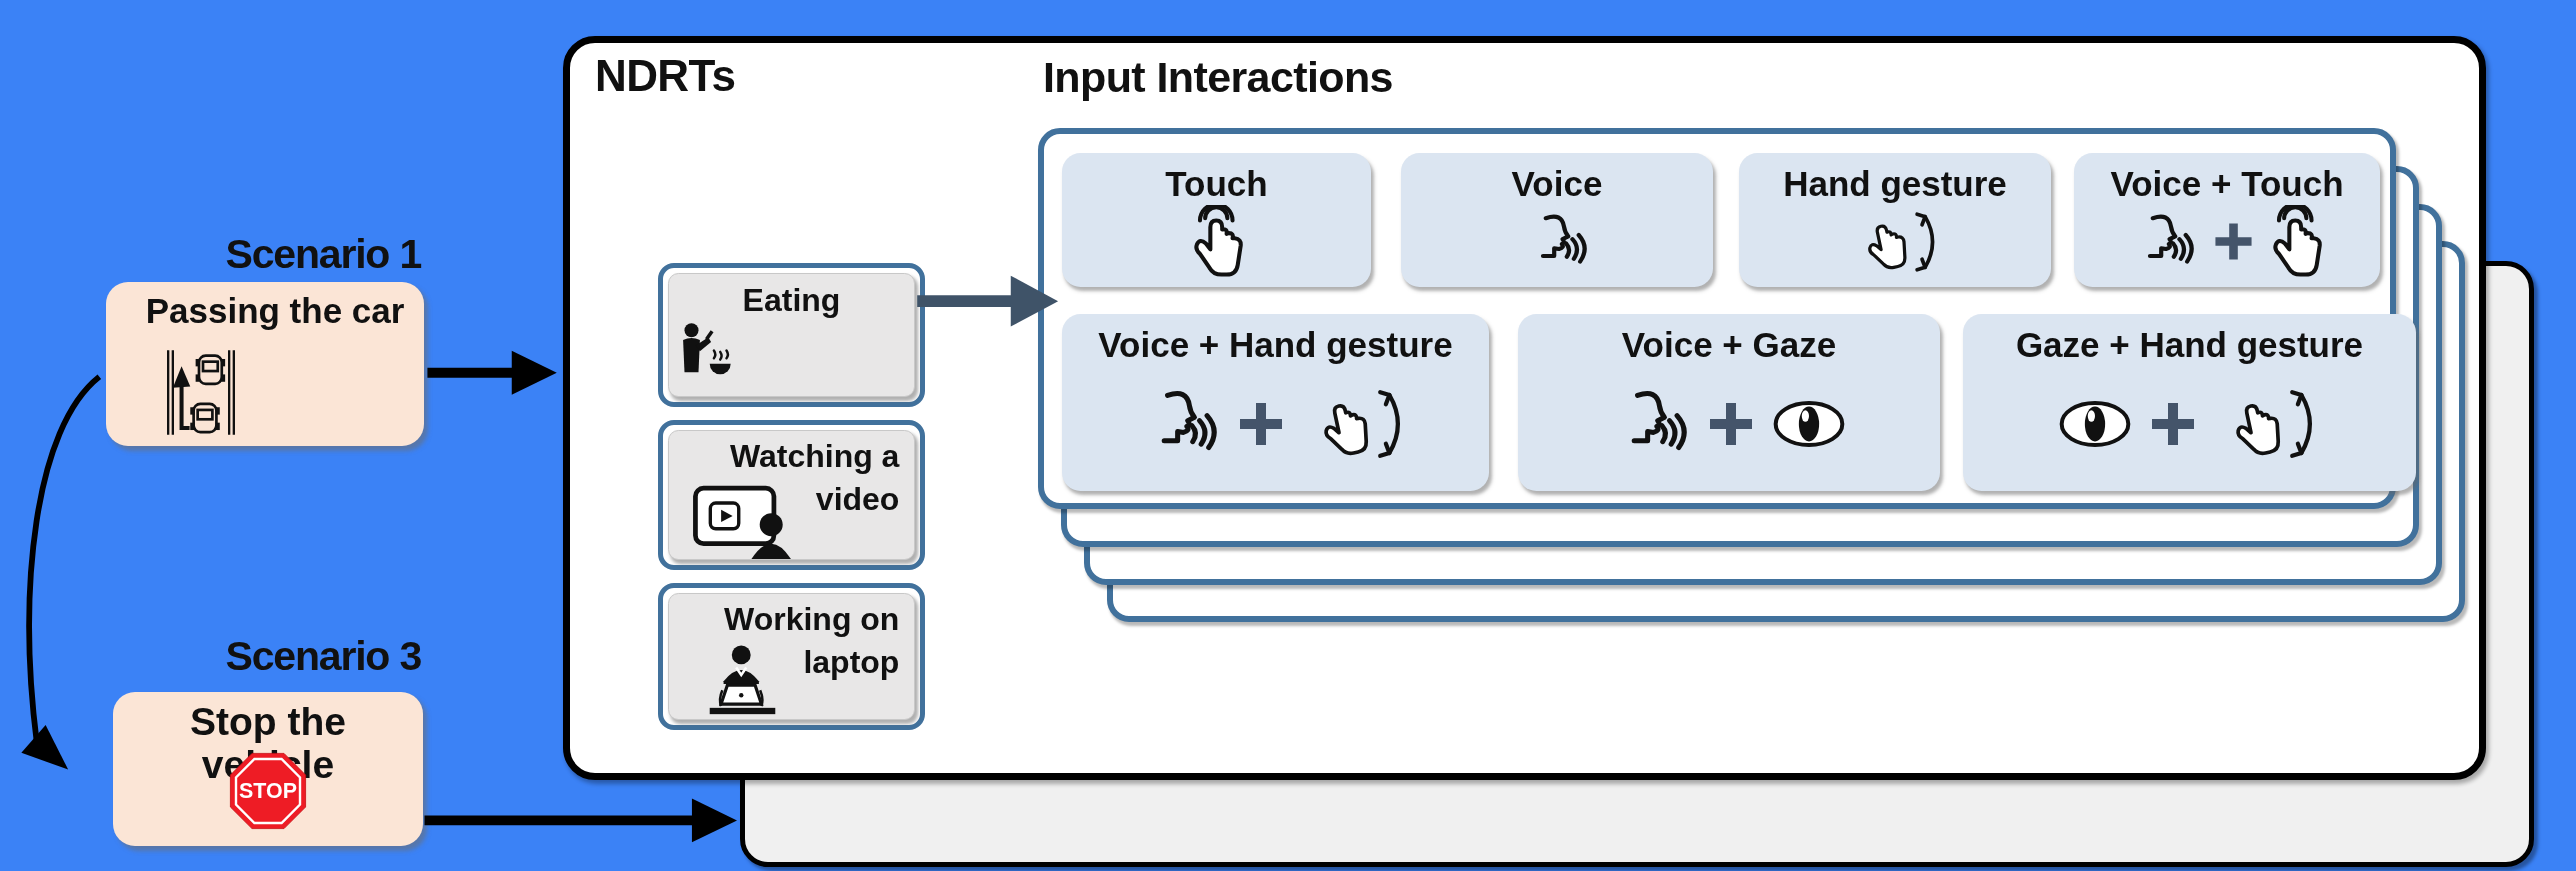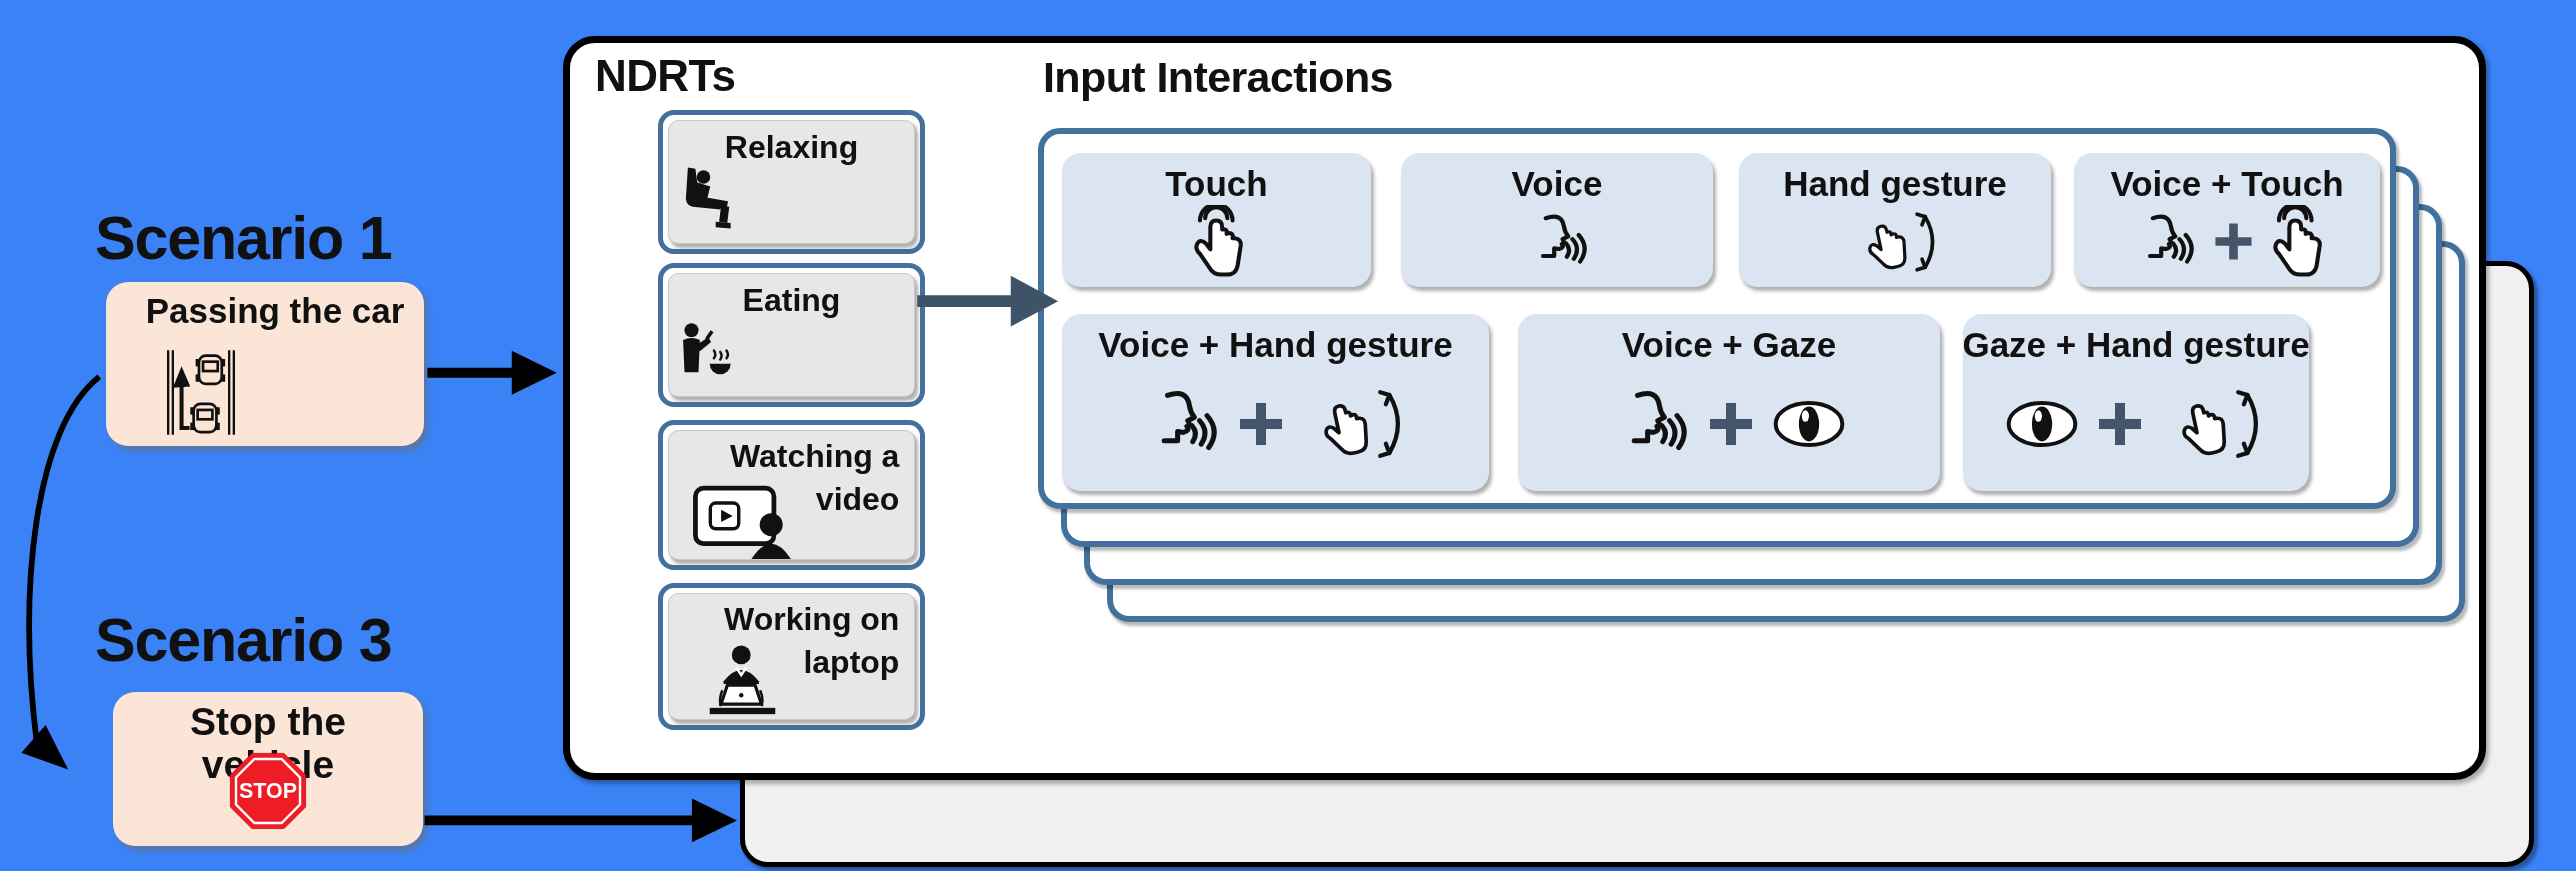--- a/index.html
+++ b/index.html
@@ -15,21 +15,21 @@
   }
   .main-panel{
     position:absolute;left:563px;top:36px;width:1923px;height:744px;
     background:#fff;border:7px solid #000;border-radius:32px;z-index:2;
     box-shadow:2.9px 3.5px 4.6px rgba(0,0,0,.30);box-sizing:border-box;
   }
   
   .ndrts-label{position:absolute;left:595px;top:51px;font-size:44px;letter-spacing:-0.6px;z-index:8;}
   .ii-label{position:absolute;left:1043px;top:53px;font-size:43px;letter-spacing:-0.6px;z-index:8;}
   
-  .sc-title{position:absolute;width:326px;text-align:left;font-size:61px;letter-spacing:-1.2px;z-index:10;}
+  .sc-title{position:absolute;width:326px;text-align:right;font-size:41px;letter-spacing:-1.2px;z-index:10;margin-top:28px;}
   .s1-title{left:95px;top:203px;}
   .s3-title{left:95px;top:605px;}
   .sc-box{
     position:absolute;background:#fbe5d6;border-radius:22px;z-index:10;
     box-shadow:4px 4.6px 4.6px rgba(110,110,110,.55);box-sizing:border-box;
   }
   .s1-box{left:106px;top:282px;width:318px;height:164px;padding:8px 19.6px 0 17.3px;}
   .s3-box{left:113px;top:692px;width:310px;height:154px;padding:9.2px 11.6px 0 11.6px;}
   .s1-box .line{display:block;font-size:35px;line-height:1.18;text-align:right;}
   .s3-box .line{display:block;font-size:39px;line-height:1.1;text-align:center;}
@@ -74,21 +74,21 @@
   .icard .ilabel{font-size:35px;line-height:1.05;white-space:nowrap;}
   .icard .icons{flex:1;display:flex;align-items:center;justify-content:center;gap:12.7px;padding-bottom:5.8px;}
   .r1{top:153px;height:134px;}
   .r2{top:314px;height:177px;}
   .c-touch{left:1062px;width:309px;}
   .c-voice{left:1401px;width:312px;}
   .c-hand{left:1739px;width:312px;}
   .c-vt{left:2074px;width:306px;}
   .c-vhg{left:1062px;width:427px;}
   .c-vg{left:1518px;width:422px;}
-  .c-ghg{left:1963px;width:346px;}
+  .c-ghg{left:1963px;width:453px;}
   
   svg.ic{display:block;}
   .r1 .ic-touch{height:74px;width:58px;}
   .r1 .ic-voice{height:70px;width:70px;}
   .r1 .ic-hand{height:68px;width:99px;}
   .r1 .ic-plus{height:43px;width:43px;}
   .r2 .ic-voice{height:84px;width:84px;}
   .r2 .ic-hand{height:78px;width:113px;}
   .r2 .ic-gaze{height:58px;width:80px;}
   .r2 .ic-plus{height:50px;width:50px;}
@@ -227,28 +227,20 @@
   <div class="sc-box s3-box">
     <span class="line">Stop the vehicle</span>
     <div class="stop-wrap">
       <svg class="ic" width="80" height="80" viewBox="0 0 138 138">
           <use href="#sym-stop"></use>
         </svg>
       <span class="stop-text">STOP</span>
     </div>
   </div>
 
-  <div class="ncard center" style="top:110px;height:144px;">
-    <div class="ncard-inner">
-      <span class="nlabel">Relaxing</span>
-      <svg class="ic n-icon" width="69" height="68" viewBox="0 0 120 118">
-          <use href="#sym-relax"></use>
-        </svg>
-    </div>
-  </div>
   <div class="ncard center" style="top:263px;height:144px;">
     <div class="ncard-inner">
       <span class="nlabel">Eating</span>
       <svg class="ic n-icon" width="73" height="70" viewBox="0 0 126 122">
           <use href="#sym-eat"></use>
         </svg>
     </div>
   </div>
   <div class="ncard tworight" style="top:420px;height:150px;">
     <div class="ncard-inner">

